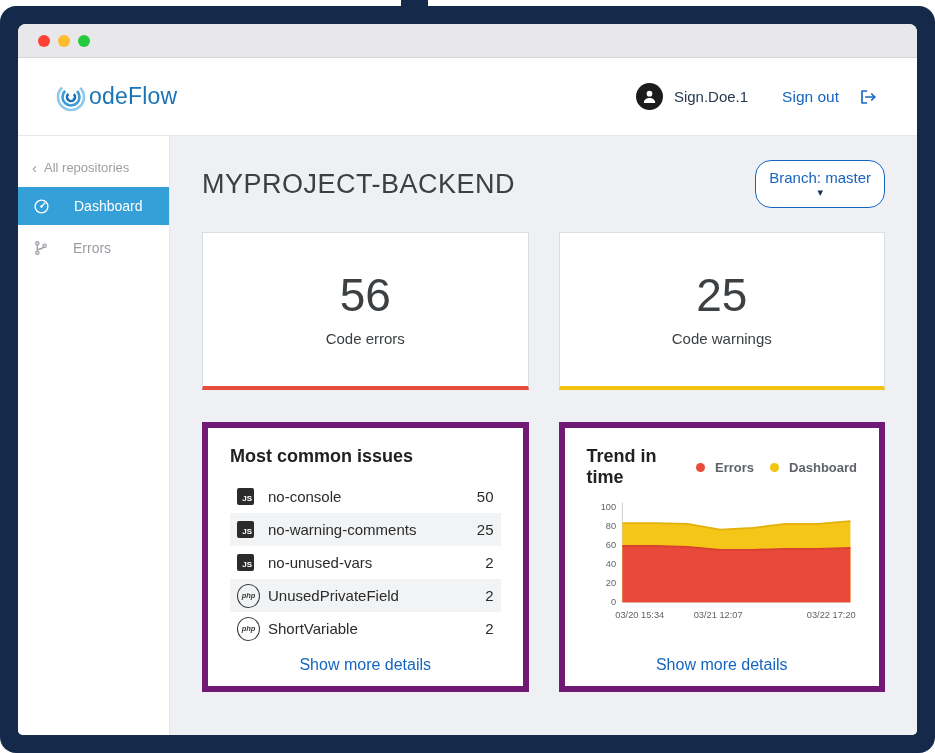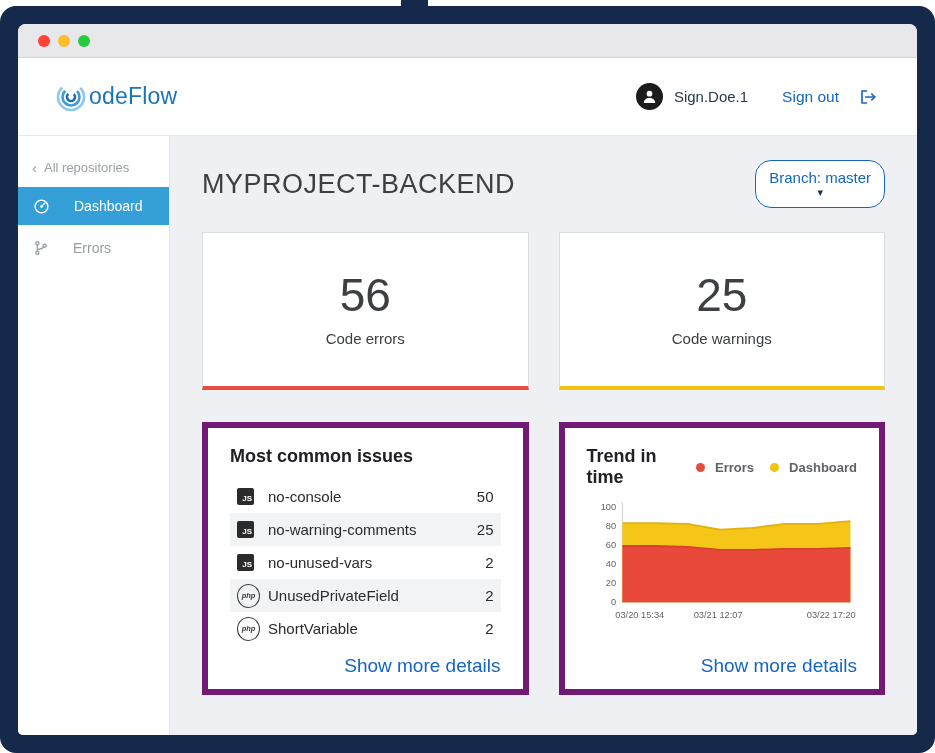--- a/index.html
+++ b/index.html
@@ -67,21 +67,21 @@
     width:17px; height:17px; background:#2b2b2b; color:#fff; font-size:8px; font-weight:bold;
     display:flex; align-items:flex-end; justify-content:flex-end; padding:2px; border-radius:2px;
   }
   .php-badge {
     width:23px; height:24px; border:1.5px solid #3c3c3c; border-radius:50%;
     font-size:7.5px; font-style:italic; font-weight:bold; color:#3c3c3c;
     display:flex; align-items:center; justify-content:center;
   }
   .issue-name { flex:1; }
   .issue-count { color:#2b2b2b; }
-  .more-link { color:#1565c0; font-size:19px; text-align:right; margin-top:auto; padding-top:10px; cursor:pointer; }
+  .more-link { color:#1565c0; font-size:16px; text-align:center; margin-top:auto; padding-top:10px; cursor:pointer; }
   .trend-head { display:flex; justify-content:space-between; align-items:center; }
   .legend { display:flex; gap:16px; }
   .legend-item { display:flex; align-items:center; gap:10px; font-size:13px; color:#5f6368;font-weight:bold; }
   .dot { width:9px; height:9px; border-radius:50%; background:#999; }
   .chart-wrap { margin-top:10px; }
   svg.chart { width:100%; height:auto; display:block; }
 </style>
 </head>
 <body>
 

